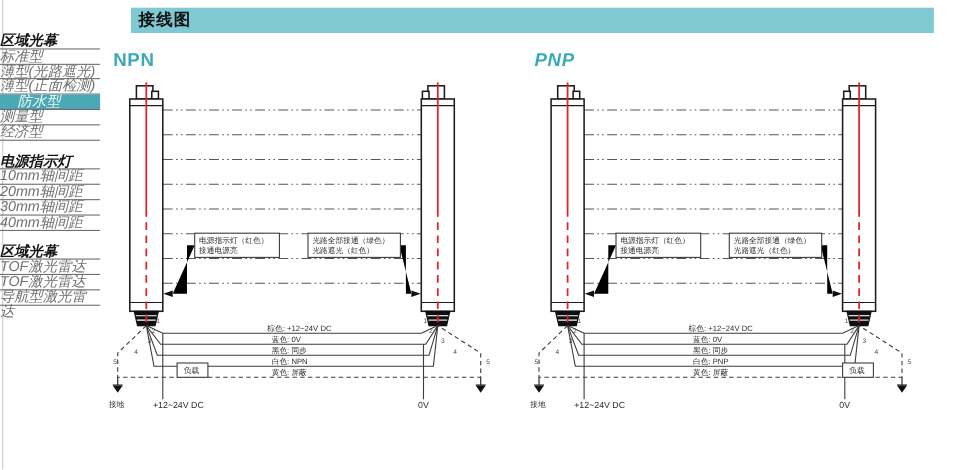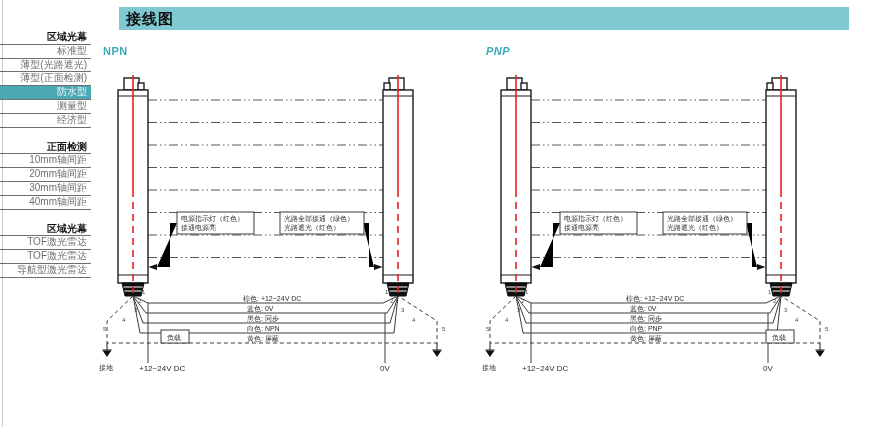--- a/index.html
+++ b/index.html
@@ -3,33 +3,33 @@
 <meta charset="utf-8">
 <style>
   html,body{margin:0;padding:0;background:#fff;}
   .canvas{position:relative;width:874px;height:427px;background:#fff;overflow:hidden;
           font-family:"Liberation Sans",sans-serif;}
   .left-edge{position:absolute;left:2px;top:0;width:1px;height:427px;background:#c9c9c9;}
 
   
   .sidebar{position:absolute;left:0;top:31px;width:91px;}
   .srow{box-sizing:border-box;height:13.8px;line-height:12.8px;border-bottom:1px solid #6e6e6e;
-        font-size:10px;color:#6f6f6f;text-align:right;padding-right:4px;}
+        font-size:13px;color:#6f6f6f;padding-right:4px;font-style:italic;}
   .srow.header{color:#141414;font-weight:bold;}
-  .srow.selected{background:var(--selected_bg,#4aa9b4);color:#eef8f9;}
+  .srow.selected{background:var(--selected_bg,#4aa9b4);color:#eef8f9;padding-left:16px;}
   .sgap{height:13px;}
 
   
   .titlebar{position:absolute;left:90px;top:7px;width:730px;height:23px;
             background:var(--titlebar_bg,#7fc9d3);margin-left:29px;}
   .titlebar span{display:inline-block;font-size:15px;font-weight:bold;color:#101010;
                  line-height:23px;padding-left:7px;letter-spacing:1px;}
 
   
-  .dtitle{position:absolute;top:45px;font-size:11px;font-weight:bold;
+  .dtitle{position:absolute;top:45px;font-size:17px;font-weight:bold;
           color:var(--heading_teal,#3aa9b8);letter-spacing:.5px;}
   .dtitle.npn{left:103px;}
   .dtitle.pnp{left:486px;font-style:italic;}
 
   
   svg.diagram{position:absolute;top:40px;width:372px;height:340px;}
   svg.npn{left:95px;}
   svg.pnp{left:478px;}
 
   .beam{stroke:#565656;stroke-width:1;stroke-dasharray:9 3 1.5 3 1.5 3;}
@@ -57,21 +57,21 @@
 
   <nav class="sidebar">
     <div class="srow header">区域光幕</div>
     <div class="srow">标准型</div>
     <div class="srow">薄型(光路遮光)</div>
     <div class="srow">薄型(正面检测)</div>
     <div class="srow selected">防水型</div>
     <div class="srow">测量型</div>
     <div class="srow">经济型</div>
     <div class="sgap"></div>
-    <div class="srow header">正面检测</div>
+    <div class="srow header">电源指示灯</div>
     <div class="srow">10mm轴间距</div>
     <div class="srow">20mm轴间距</div>
     <div class="srow">30mm轴间距</div>
     <div class="srow">40mm轴间距</div>
     <div class="sgap"></div>
     <div class="srow header">区域光幕</div>
     <div class="srow">TOF激光雷达</div>
     <div class="srow">TOF激光雷达</div>
     <div class="srow">导航型激光雷达</div>
   </nav>

